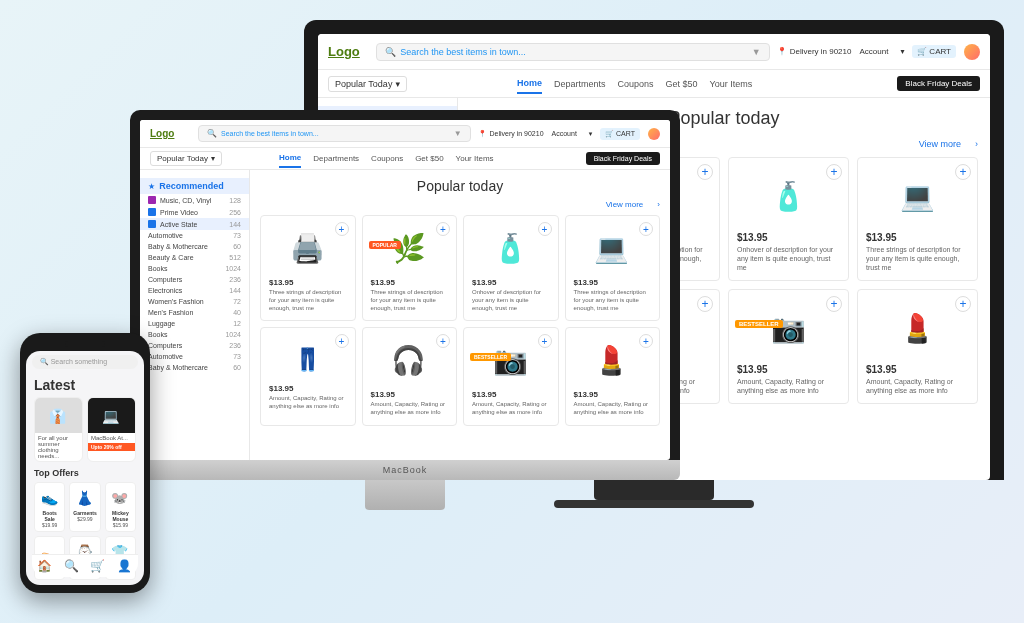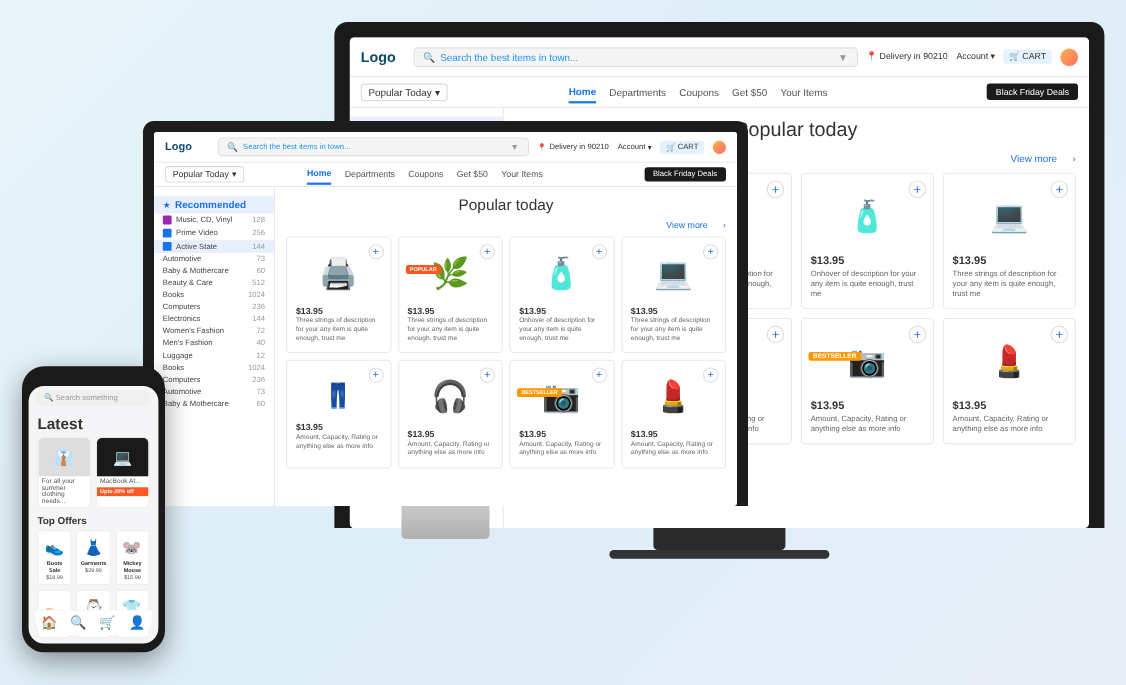--- a/index.html
+++ b/index.html
@@ -129,40 +129,41 @@
     .ecom-header {
       background: #fff;
       border-bottom: 1px solid #e8e8e8;
       display: flex;
       align-items: center;
       padding: 6px 10px;
       gap: 8px;
       height: 36px;
     }
     .ecom-logo {
-      color: #0c4a6e;
+      color: #4d7c0f;
       font-weight: 700;
       font-size: 13px;
       min-width: 40px;
+      text-decoration: underline;
     }
     .ecom-search {
       flex: 1;
       background: #f5f5f5;
       border: 1px solid #e0e0e0;
       border-radius: 4px;
       padding: 3px 8px;
       font-size: 9px;
       color: #2196F3;
       display: flex;
       align-items: center;
       gap: 4px;
     }
     .ecom-search-icon { color: #999; font-size: 9px; }
     .ecom-location { font-size: 8px; color: #333; display: flex; align-items: center; gap: 2px; }
-    .ecom-account { font-size: 8px; color: #333; display: flex; align-items: center; gap: 2px; }
+    .ecom-account { font-size: 8px; color: #333; display: flex; align-items: center; gap: 12px; }
     .ecom-cart { font-size: 8px; color: #333; display: flex; align-items: center; gap: 2px; background: #e3f2fd; padding: 2px 5px; border-radius: 3px; }
     .ecom-avatar { width: 16px; height: 16px; border-radius: 50%; background: #ccc; overflow: hidden; }
 
     .ecom-nav {
       background: #fff;
       border-bottom: 1px solid #e8e8e8;
       display: flex;
       align-items: center;
       padding: 0 10px;
       height: 28px;
@@ -632,20 +633,23 @@
               <div class="product-img img-makeup" style="height:48px;font-size:22px;"></div>
               <div class="product-add-btn" style="width:14px;height:14px;font-size:10px;">+</div>
               <div class="product-price" style="font-size:8px;">$13.95</div>
               <div class="product-desc" style="font-size:6px;">Amount, Capacity, Rating or anything else as more info</div>
             </div>
           </div>
         </div>
       </div>
     </div>
   </div>
+  <div class="laptop-bottom">
+    <span class="laptop-label">MacBook</span>
+  </div>
   <div class="laptop-trackpad"></div>
 </div>
 
 <div class="phone">
   <div class="phone-frame">
     <div class="phone-notch"></div>
     <div class="phone-screen" style="position:relative;height:calc(100% - 10px);">
 
 
       <div class="phone-search-bar">

